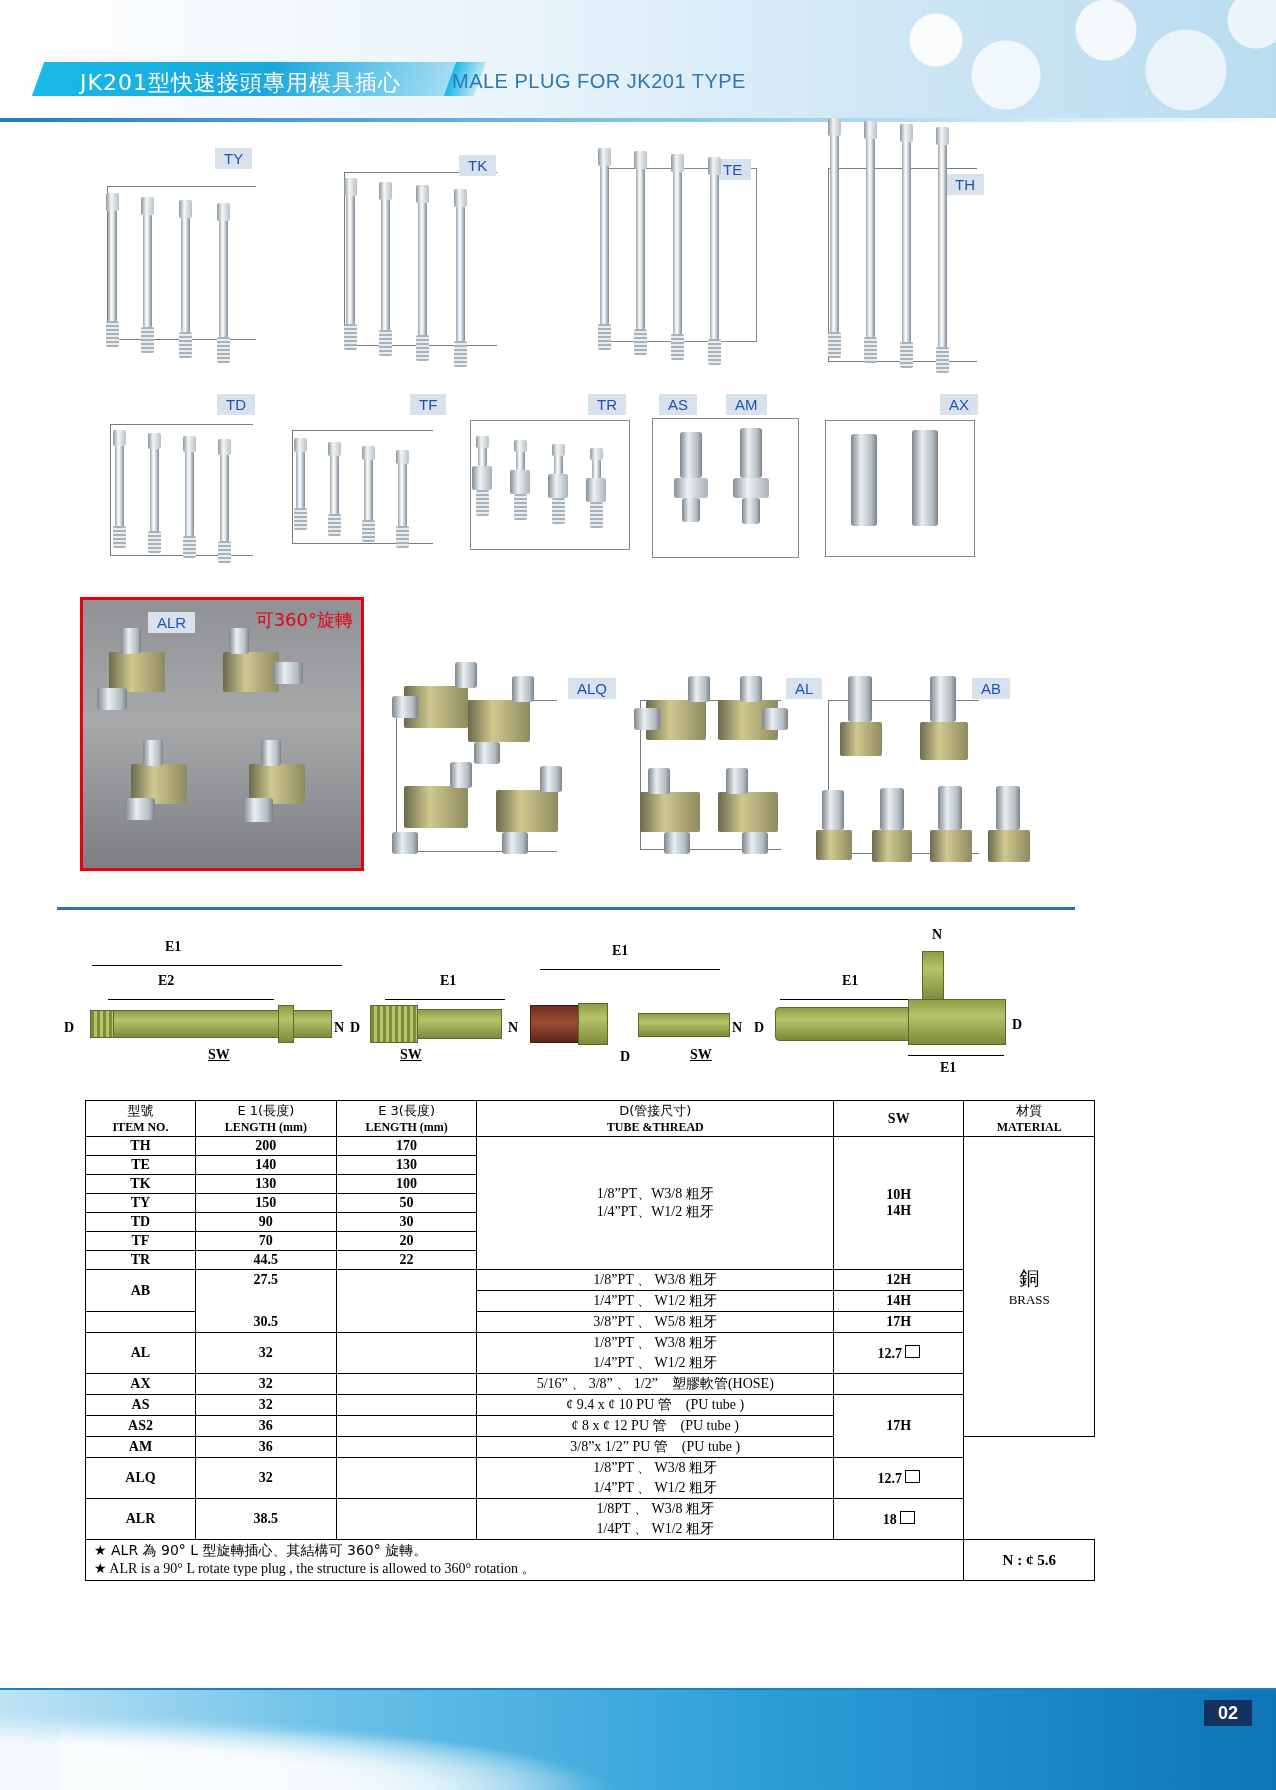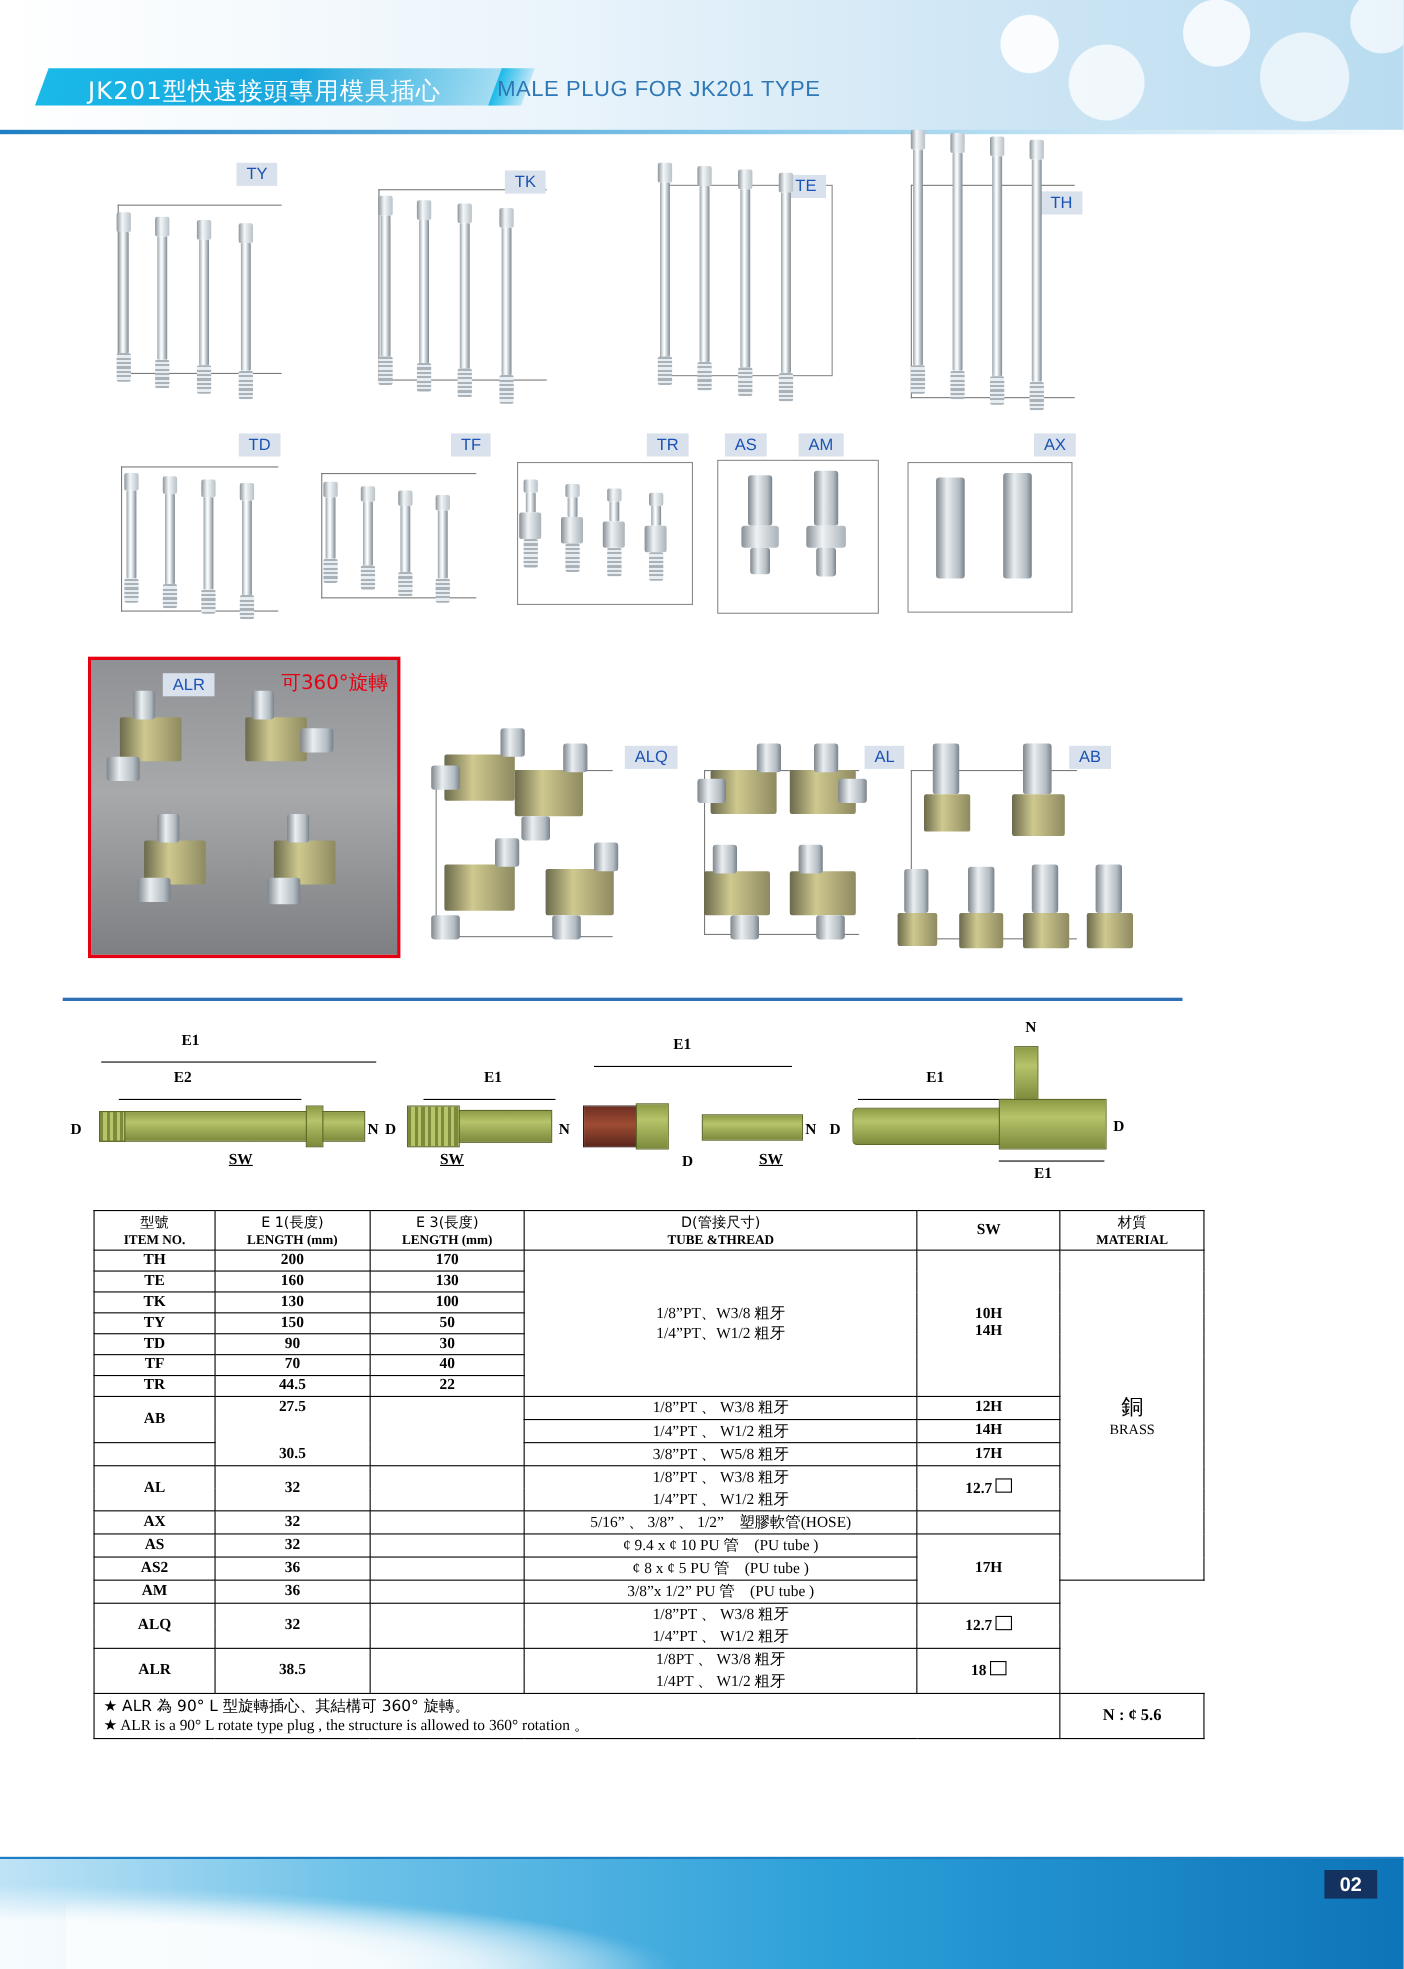--- a/index.html
+++ b/index.html
@@ -501,42 +501,42 @@
       <div style="font-weight:bold;">10H</div>
       <div style="font-weight:bold;">14H</div>
     </td>
     <td rowspan="15">
       <div style="font-family:'DejaVu Sans',sans-serif;font-size:20px;">銅</div>
       <div style="font-size:13px;font-family:Liberation Serif, serif;">BRASS</div>
     </td>
   </tr>
   <tr>
     <td style="font-weight:bold;">TE</td>
-    <td style="font-weight:bold;">160</td>
+    <td style="font-weight:bold;">140</td>
     <td style="font-weight:bold;">130</td>
   </tr>
   <tr>
     <td style="font-weight:bold;">TK</td>
     <td style="font-weight:bold;">130</td>
     <td style="font-weight:bold;">100</td>
   </tr>
   <tr>
     <td style="font-weight:bold;">TY</td>
     <td style="font-weight:bold;">150</td>
     <td style="font-weight:bold;">50</td>
   </tr>
   <tr>
     <td style="font-weight:bold;">TD</td>
     <td style="font-weight:bold;">90</td>
     <td style="font-weight:bold;">30</td>
   </tr>
   <tr>
     <td style="font-weight:bold;">TF</td>
     <td style="font-weight:bold;">70</td>
-    <td style="font-weight:bold;">40</td>
+    <td style="font-weight:bold;">20</td>
   </tr>
   <tr>
     <td style="font-weight:bold;">TR</td>
     <td style="font-weight:bold;">44.5</td>
     <td style="font-weight:bold;">22</td>
   </tr>
 
   <tr>
     <td rowspan="2" style="font-weight:bold;">AB</td>
     <td style="font-weight:bold;border-bottom:none;">27.5</td>
@@ -582,21 +582,21 @@
     <td style="font-weight:bold;">32</td>
     <td></td>
     <td class="lft">¢ 9.4 x ¢ 10 PU 管　(PU tube )</td>
     <td rowspan="3" style="font-weight:bold;">17H</td>
   </tr>
 
   <tr>
     <td style="font-weight:bold;">AS2</td>
     <td style="font-weight:bold;">36</td>
     <td></td>
-    <td class="lft">¢ 8 x ¢ 5 PU 管　(PU tube )</td>
+    <td class="lft">¢ 8 x ¢ 12 PU 管　(PU tube )</td>
   </tr>
 
   <tr>
     <td style="font-weight:bold;">AM</td>
     <td style="font-weight:bold;">36</td>
     <td></td>
     <td class="lft">3/8”x 1/2” PU 管　(PU tube )</td>
   </tr>
 
   <tr>

